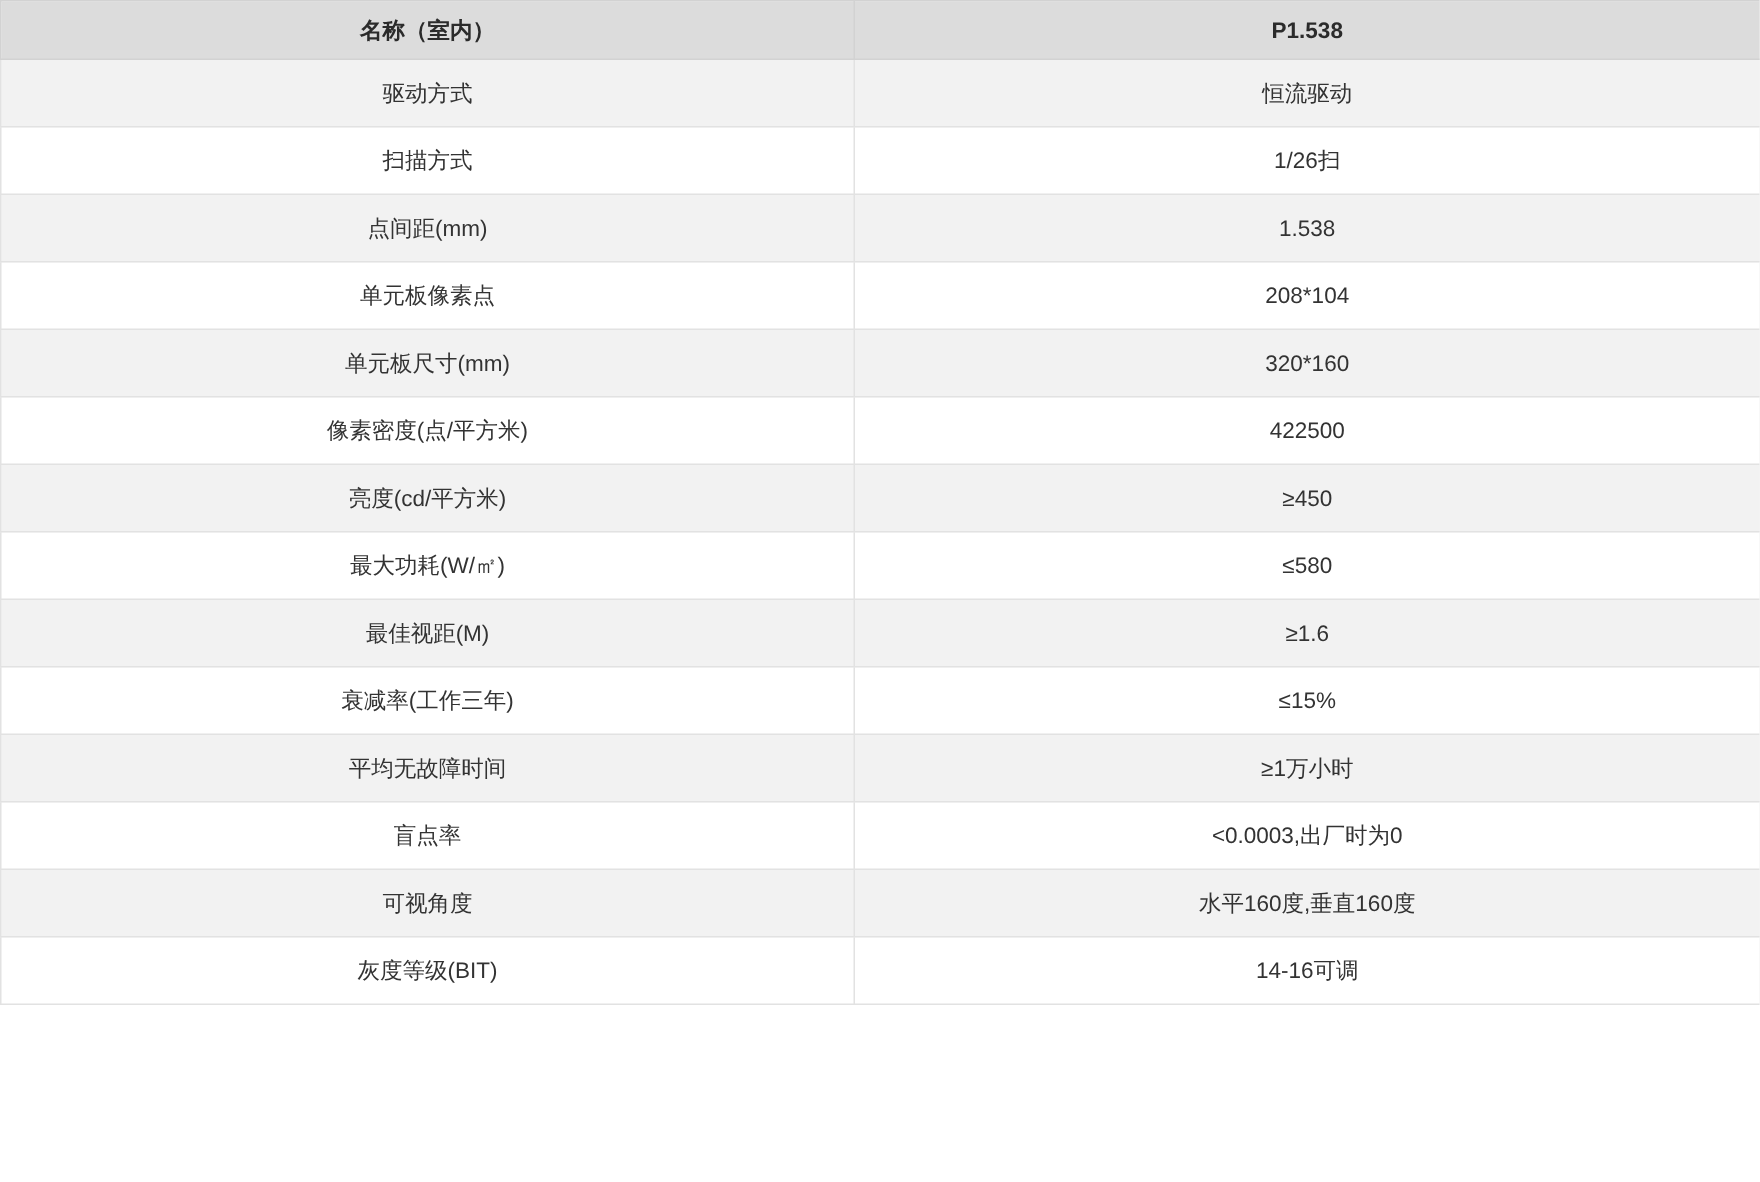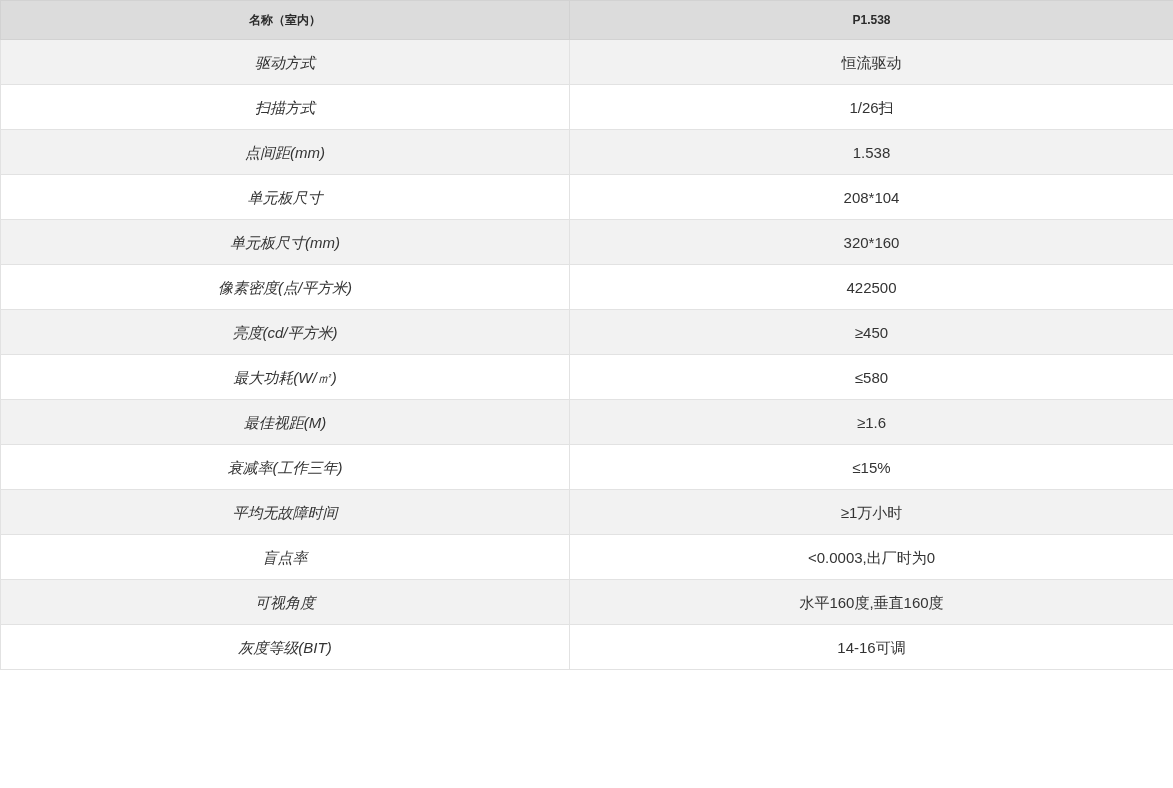--- a/index.html
+++ b/index.html
@@ -29,35 +29,34 @@
     padding: 0;
     height: 44px;
     font-size: 15px;
     font-weight: normal;
     color: #333333;
     line-height: 1.4;
   }
   .spec-table thead th {
     background: #dcdcdc;
     font-weight: bold;
-    font-size: 12px;
+    font-size: 15px;
     height: 38px;
     color: #2b2b2b;
     border-color: #d2d2d2;
     margin-top: 12px;
   }
   .spec-table tbody tr:nth-child(odd) td {
     background: #f2f2f2;
   }
   .spec-table tbody tr:nth-child(even) td {
     background: #ffffff;
   }
   .spec-table td.label-cell {
     color: #333333;
-    font-style: italic;
   }
   .spec-table td.value-cell {
     color: #333333;
     margin-top: 42px;
   }
 </style>
 </head>
 <body>
 
 <table class="spec-table">
@@ -78,21 +77,21 @@
       </tr>
       <tr>
         <td class="label-cell">扫描方式</td>
         <td class="value-cell">1/26扫</td>
       </tr>
       <tr>
         <td class="label-cell">点间距(mm)</td>
         <td class="value-cell">1.538</td>
       </tr>
       <tr>
-        <td class="label-cell">单元板尺寸</td>
+        <td class="label-cell">单元板像素点</td>
         <td class="value-cell">208*104</td>
       </tr>
       <tr>
         <td class="label-cell">单元板尺寸(mm)</td>
         <td class="value-cell">320*160</td>
       </tr>
       <tr>
         <td class="label-cell">像素密度(点/平方米)</td>
         <td class="value-cell">422500</td>
       </tr>

